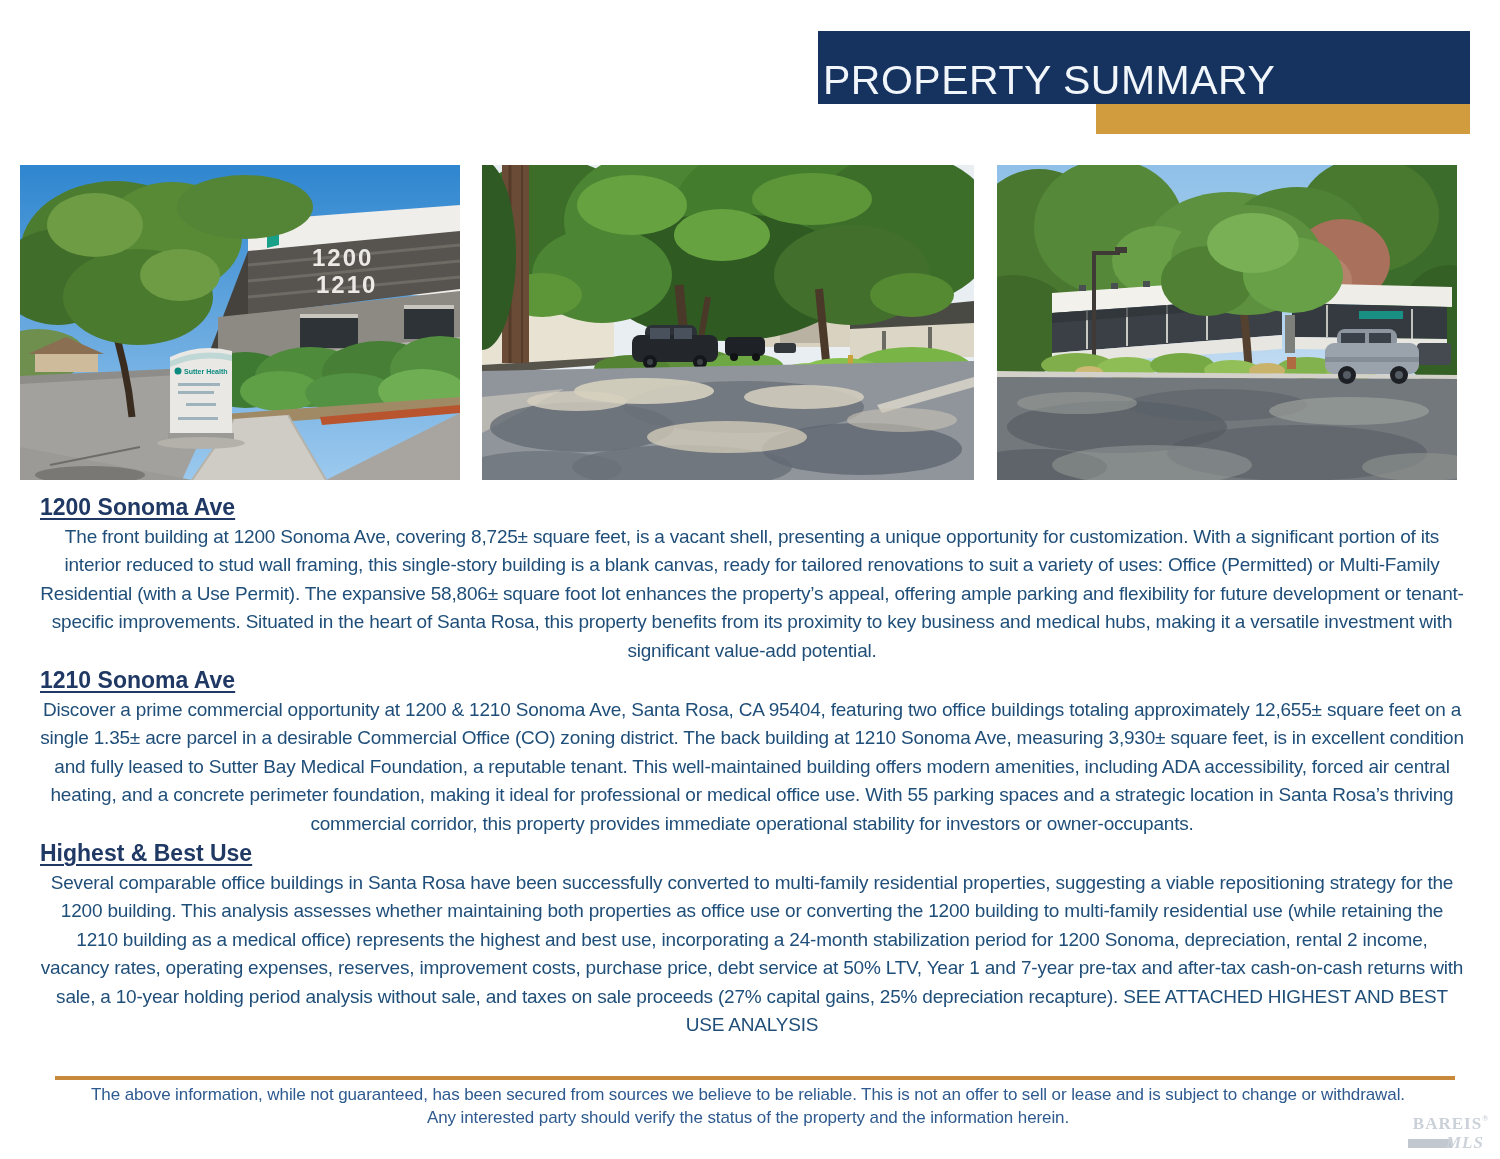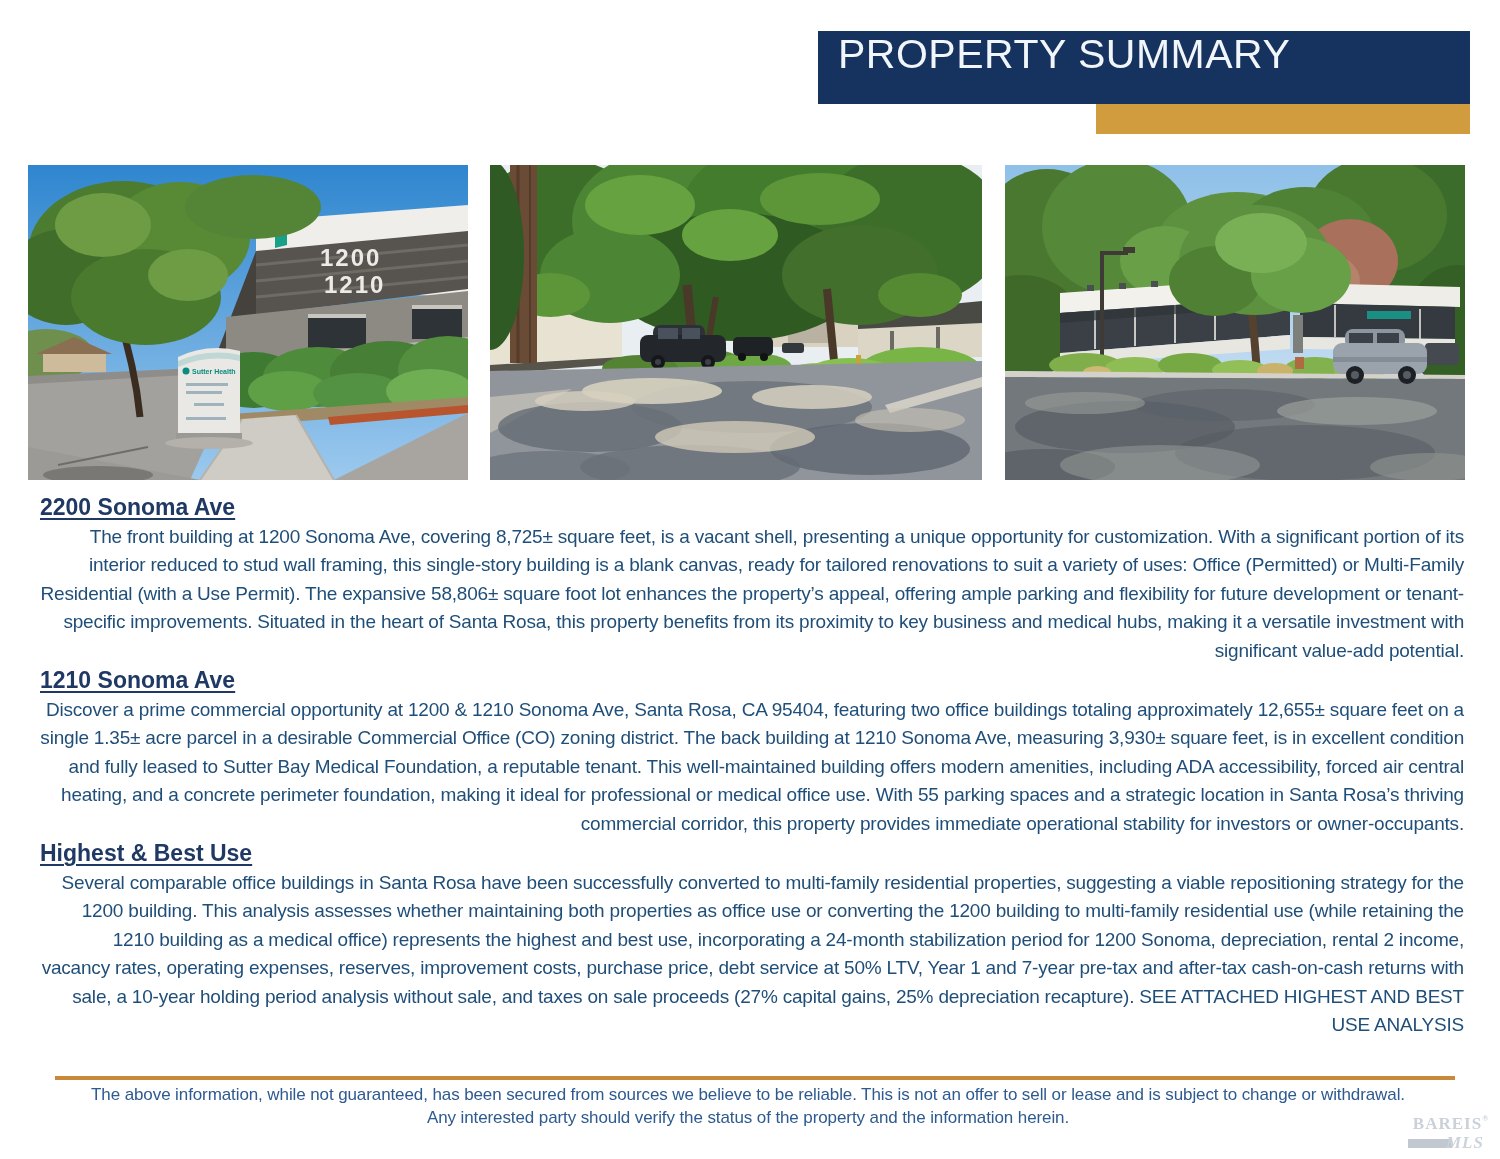--- a/index.html
+++ b/index.html
@@ -4,48 +4,48 @@
 <style>
   * { margin:0; padding:0; box-sizing:border-box; }
   html,body { background:#ffffff; }
   .page {
     position:relative; width:1500px; height:1159px; background:#ffffff;
     font-family:"Liberation Sans", sans-serif; overflow:hidden;
   }
   
   .banner {
     position:absolute; left:818px; top:31px; width:652px; height:73px;
-    background:#16325F; display:flex; align-items:flex-start; padding-left:20px;
+    background:#16325F; display:flex; align-items:flex-end; padding-left:5px;
   }
   .banner .title {
     color:#F1F6FB; font-size:41px; font-weight:400; letter-spacing:0.5px;
     white-space:nowrap;
   }
   .banner-accent {
     position:absolute; left:1096px; top:104px; width:374px; height:30px;
     background:#D09C3E;
   }
   
-  .photos { position:absolute; left:28px; top:165px; width:1437px; height:254px; }
+  .photos { position:absolute; left:20px; top:165px; width:1437px; height:254px; }
   .photo { position:absolute; top:0; height:315px; display:block; }
   #photo1 { left:0;     width:440px; }
   #photo2 { left:462px; width:492px; }
   #photo3 { left:977px; width:460px; }
   .photo text { font-family:"Liberation Sans", sans-serif; }
   
   .content {
     position:absolute; left:40px; top:492px; width:1424px;
     color:#1F4E79; font-size:19px; line-height:28.4px; letter-spacing:-0.2px;
   }
   .content h2 {
     color:#1F3864; font-size:23px; font-weight:700; line-height:31px;
     text-decoration:underline; text-decoration-thickness:2px; text-underline-offset:3px;
     letter-spacing:0;
   }
-  .content p { text-align:right; }
+  .content p { text-align:center; }
   
   .footer-rule {
     position:absolute; left:55px; top:1076px; width:1400px; height:4px;
     background:#C8893B;
   }
   .disclaimer {
     position:absolute; left:0; top:1083px; width:1496px; text-align:center;
     color:#2E5A8F; font-size:17px; line-height:23px; letter-spacing:-0.1px;
   }
   .bareis-logo {
@@ -333,21 +333,21 @@
         <circle cx="350" cy="210" r="9" fill="#1d2024"></circle>
           <circle cx="350" cy="210" r="4" fill="#565c63"></circle>
         <circle cx="402" cy="210" r="9" fill="#1d2024"></circle>
           <circle cx="402" cy="210" r="4" fill="#565c63"></circle>
       </g>
     </svg>
   </div>
 
   <main class="content">
     <section>
-      <h2>2200 Sonoma Ave</h2>
+      <h2>1200 Sonoma Ave</h2>
       <p>The front building at 1200 Sonoma Ave, covering 8,725± square feet, is a vacant shell, presenting a unique opportunity for customization. With a significant portion of its interior reduced to stud wall framing, this single-story building is a blank canvas, ready for tailored renovations to suit a variety of uses: Office (Permitted) or Multi-Family Residential (with a Use Permit). The expansive 58,806± square foot lot enhances the property’s appeal, offering ample parking and flexibility for future development or tenant-specific improvements. Situated in the heart of Santa Rosa, this property benefits from its proximity to key business and medical hubs, making it a versatile investment with significant value-add potential.</p>
     </section>
     <section>
       <h2>1210 Sonoma Ave</h2>
       <p>Discover a prime commercial opportunity at 1200 &amp; 1210 Sonoma Ave, Santa Rosa, CA 95404, featuring two office buildings totaling approximately 12,655± square feet on a single 1.35± acre parcel in a desirable Commercial Office (CO) zoning district. The back building at 1210 Sonoma Ave, measuring 3,930± square feet, is in excellent condition and fully leased to Sutter Bay Medical Foundation, a reputable tenant. This well-maintained building offers modern amenities, including ADA accessibility, forced air central heating, and a concrete perimeter foundation, making it ideal for professional or medical office use. With 55 parking spaces and a strategic location in Santa Rosa’s thriving commercial corridor, this property provides immediate operational stability for investors or owner-occupants.</p>
     </section>
     <section>
       <h2>Highest &amp; Best Use</h2>
       <p>Several comparable office buildings in Santa Rosa have been successfully converted to multi-family residential properties, suggesting a viable repositioning strategy for the 1200 building. This analysis assesses whether maintaining both properties as office use or converting the 1200 building to multi-family residential use (while retaining the 1210 building as a medical office) represents the highest and best use, incorporating a 24-month stabilization period for 1200 Sonoma, depreciation, rental 2 income, vacancy rates, operating expenses, reserves, improvement costs, purchase price, debt service at 50% LTV, Year 1 and 7-year pre-tax and after-tax cash-on-cash returns with sale, a 10-year holding period analysis without sale, and taxes on sale proceeds (27% capital gains, 25% depreciation recapture). SEE ATTACHED HIGHEST AND BEST USE ANALYSIS</p>
     </section>

